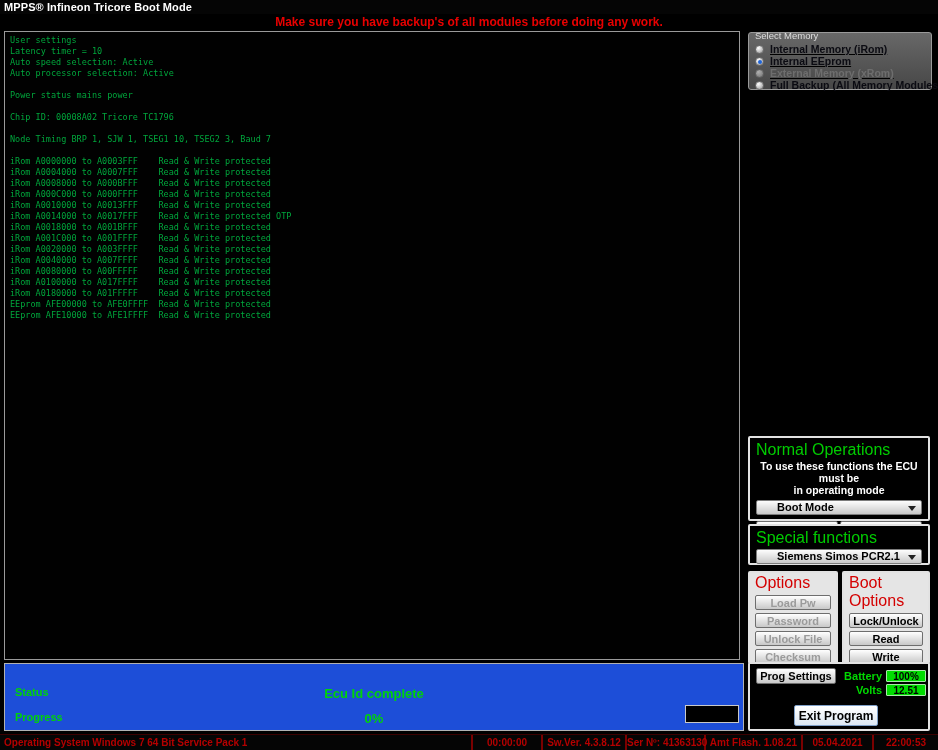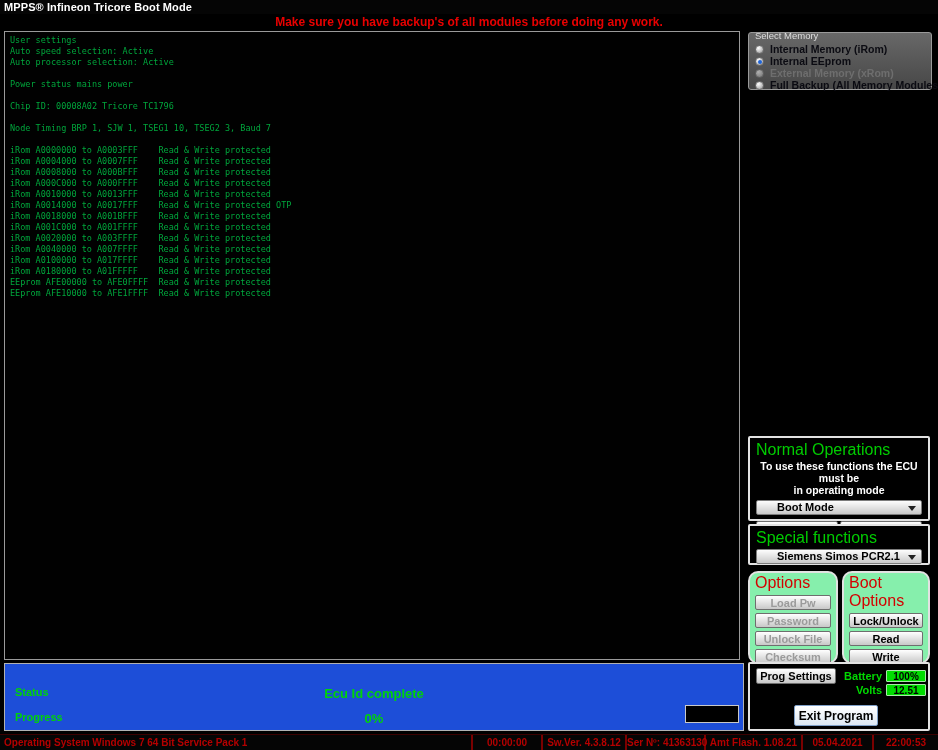--- a/index.html
+++ b/index.html
@@ -36,21 +36,21 @@
   .grp-title.red { color:#d40000; }
   
   .select-memory {
     position:absolute; left:748px; top:32px; width:184px; height:58px;
     background:linear-gradient(#686868,#474747);
     border:1px solid #9a9a9a; border-radius:3px; padding:1px 0 0 6px;
   }
   .sm-title {
     position:absolute; top:-2px; left:6px; font-size:9.5px; color:#dedede; line-height:10px;
   }
-  .sm-rows { margin-top:9px; }
+  .sm-rows { margin-top:9px;text-decoration:underline; }
   .sm-row { display:flex; align-items:center; height:12px; gap:6px; }
   .radio {
     position:relative; width:9px; height:9px; border-radius:50%; flex:0 0 9px;
     background:radial-gradient(circle at 35% 30%, #ffffff, #c2c2c2 55%, #8a8a8a 100%);
     border:1px solid #6f6f6f;
   }
   .radio.checked::after {
     content:""; position:absolute; left:2px; top:2px; width:4px; height:4px;
     border-radius:50%; background:#1e64d8;
   }
@@ -78,21 +78,21 @@
   .btn {
     background:linear-gradient(#ffffff,#c8c8c8); border:1px solid #6e6e6e; border-radius:2px;
     font-family:"Liberation Sans", sans-serif; font-size:11px; font-weight:bold; color:#000;
   }
   .btn.disabled { color:#9b9b9b; }
   .half-btn { width:82px; height:15px; }
   
   .special-fn { top:524px; height:41px; }
   .special-fn .combo { margin-top:1px; }
   
-  .opt-box { position:absolute; top:571px; height:93px; background:#86efac; border:2px solid #e2e2e2; border-radius:10px; }
+  .opt-box { position:absolute; top:571px; height:93px; background:#e5e5e5; border:2px solid #e2e2e2; border-radius:2px; }
   .options-group { left:748px; width:90px; }
   .boot-options { left:842px; width:88px; }
   .opt-box .grp-title { padding:1px 0 0 5px; }
   .grp-btn { display:block; width:calc(100% - 10px); margin:3px 5px 0 5px; height:15px; }
   
   .prog-panel {
     position:absolute; left:748px; top:662px; width:182px; height:69px;
     background:#000; border:2px solid #e2e2e2; border-radius:2px;
   }
   .prog-settings { position:absolute; left:6px; top:4px; width:80px; height:16px; font-size:11px; }
@@ -144,39 +144,41 @@
 <div id="window">
 
   <div class="titlebar">
     <span>MPPS® Infineon Tricore Boot Mode</span>
   </div>
 
   <div class="warning">Make sure you have backup's of all modules before doing any work.</div>
 
   <div class="console">
       <div class="cline">User settings</div>
+      <div class="cline">Latency timer = 10</div>
       <div class="cline">Auto speed selection: Active</div>
       <div class="cline">Auto processor selection: Active</div>
       <div class="cline"></div>
       <div class="cline">Power status mains power</div>
       <div class="cline"></div>
       <div class="cline">Chip ID: 00008A02 Tricore TC1796</div>
       <div class="cline"></div>
       <div class="cline">Node Timing BRP 1, SJW 1, TSEG1 10, TSEG2 3, Baud 7</div>
       <div class="cline"></div>
       <div class="cline">iRom A0000000 to A0003FFF    Read &amp; Write protected</div>
       <div class="cline">iRom A0004000 to A0007FFF    Read &amp; Write protected</div>
       <div class="cline">iRom A0008000 to A000BFFF    Read &amp; Write protected</div>
       <div class="cline">iRom A000C000 to A000FFFF    Read &amp; Write protected</div>
       <div class="cline">iRom A0010000 to A0013FFF    Read &amp; Write protected</div>
       <div class="cline">iRom A0014000 to A0017FFF    Read &amp; Write protected OTP</div>
       <div class="cline">iRom A0018000 to A001BFFF    Read &amp; Write protected</div>
       <div class="cline">iRom A001C000 to A001FFFF    Read &amp; Write protected</div>
       <div class="cline">iRom A0020000 to A003FFFF    Read &amp; Write protected</div>
       <div class="cline">iRom A0040000 to A007FFFF    Read &amp; Write protected</div>
+      <div class="cline">iRom A0080000 to A00FFFFF    Read &amp; Write protected</div>
       <div class="cline">iRom A0100000 to A017FFFF    Read &amp; Write protected</div>
       <div class="cline">iRom A0180000 to A01FFFFF    Read &amp; Write protected</div>
       <div class="cline">EEprom AFE00000 to AFE0FFFF  Read &amp; Write protected</div>
       <div class="cline">EEprom AFE10000 to AFE1FFFF  Read &amp; Write protected</div>
     </div>
 
   <div class="select-memory">
     <div class="sm-title">Select Memory</div>
     <div class="sm-rows">
         <div class="sm-row">

